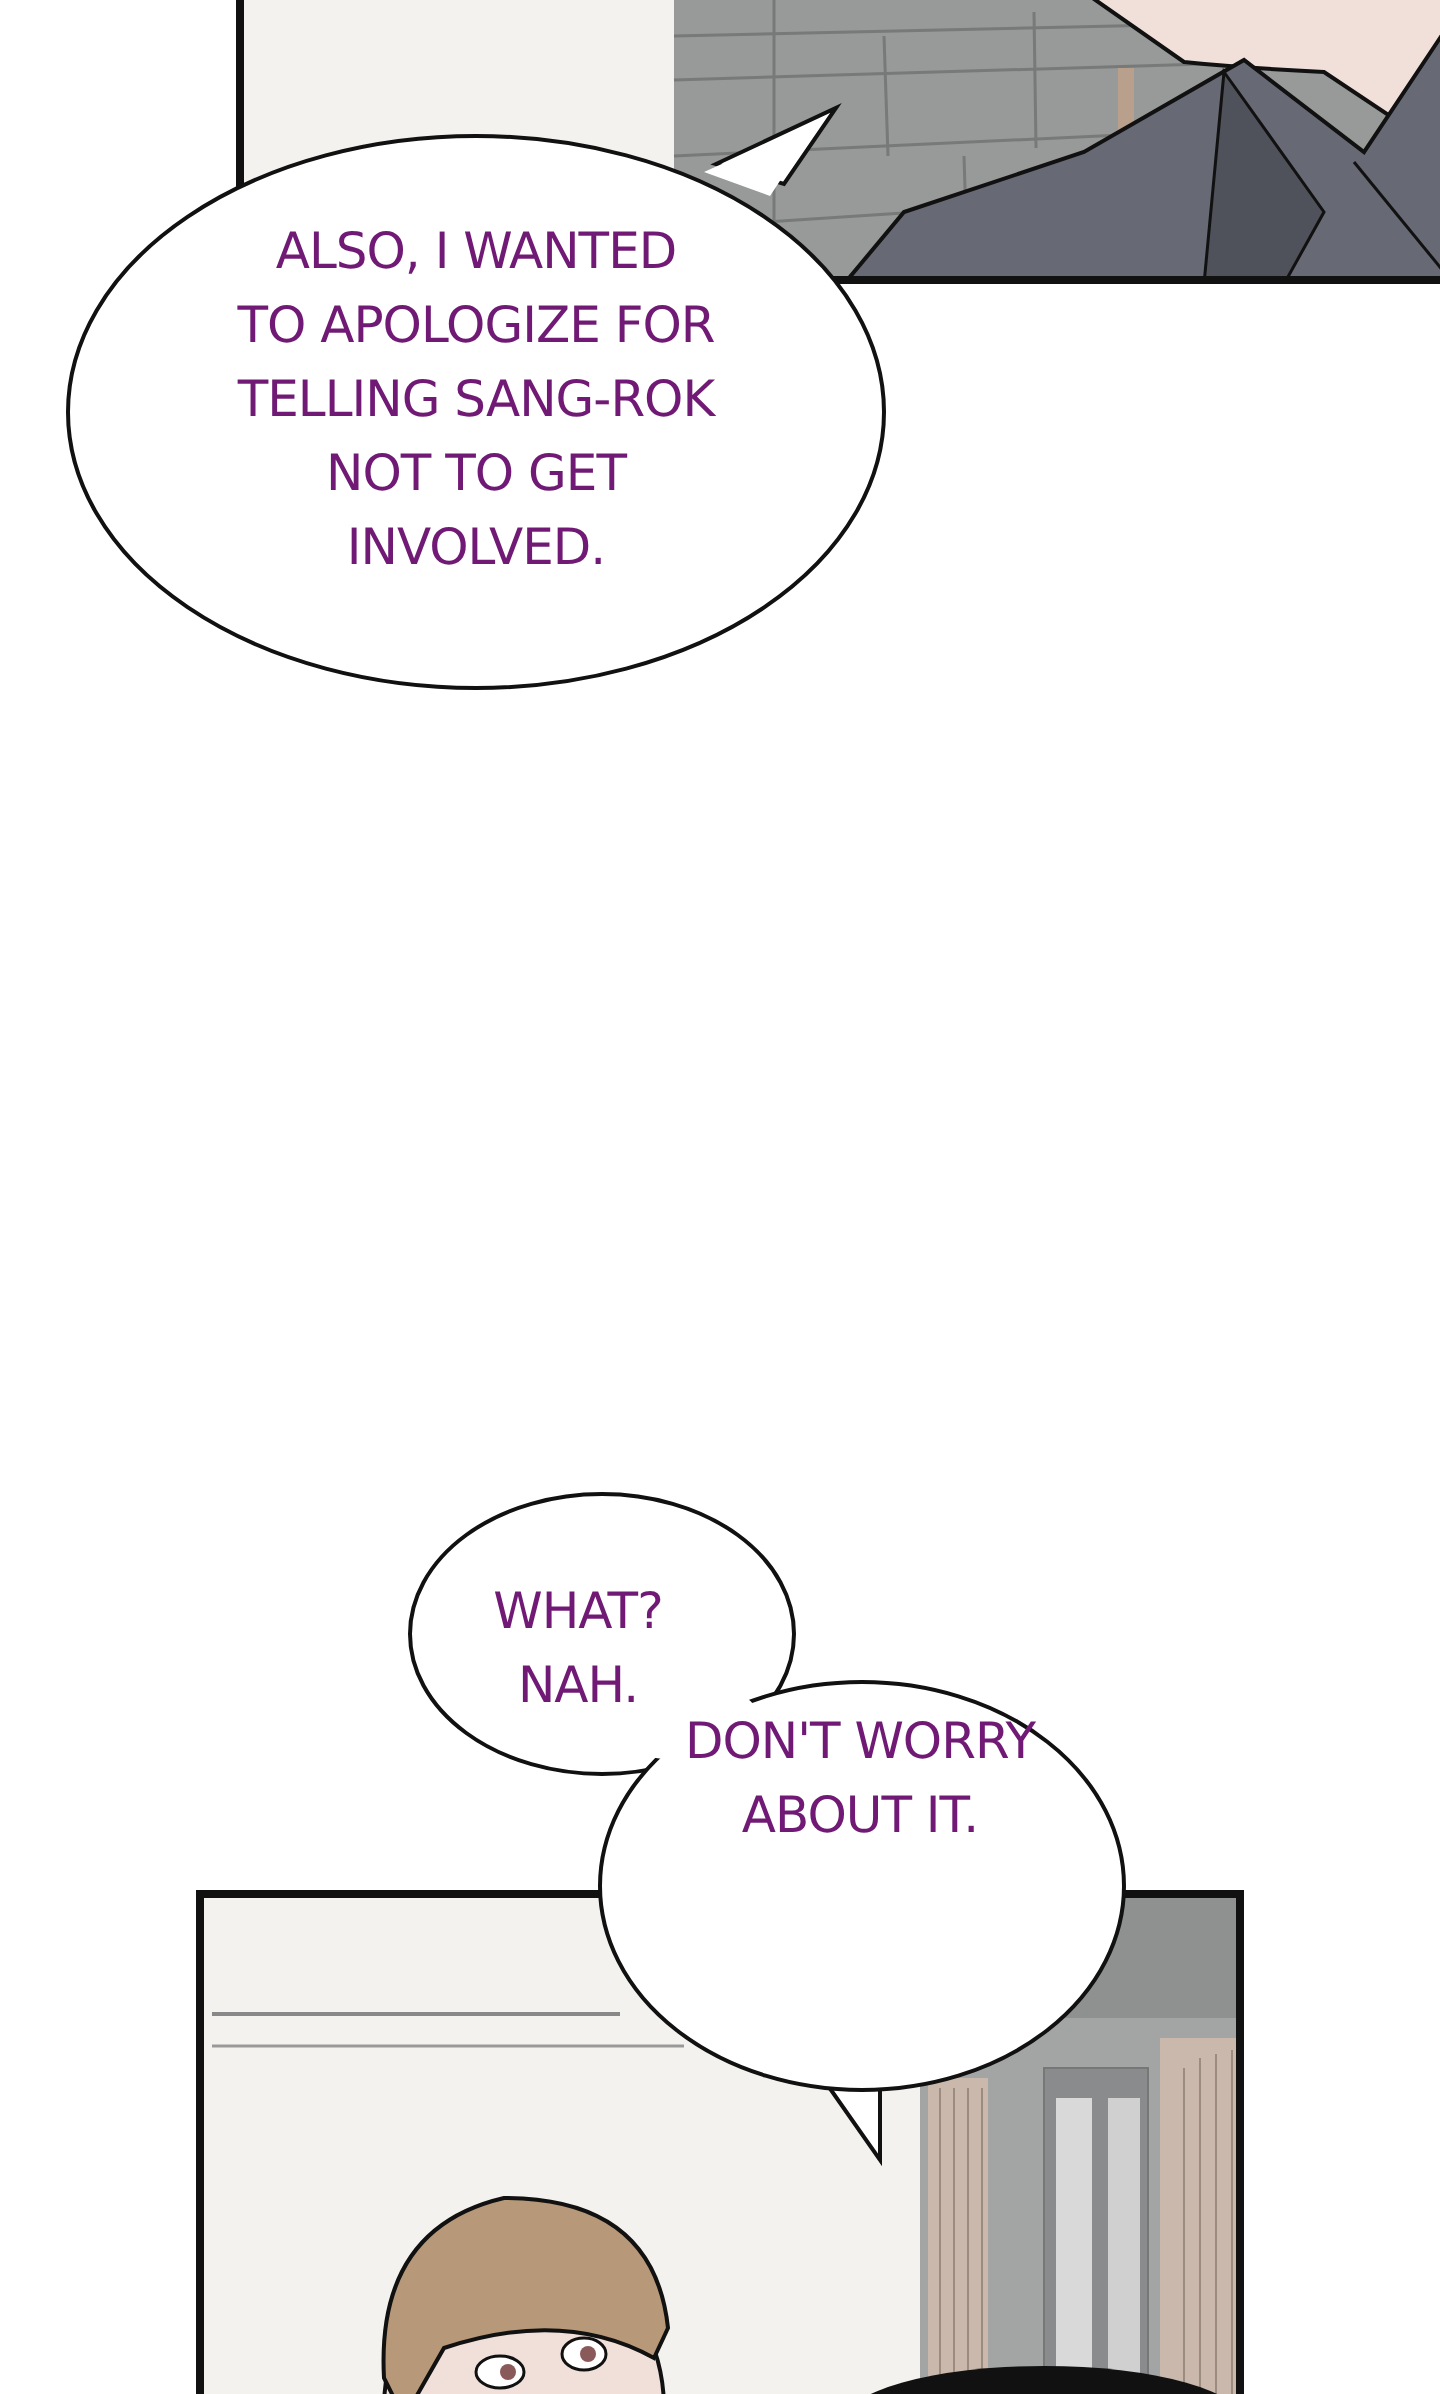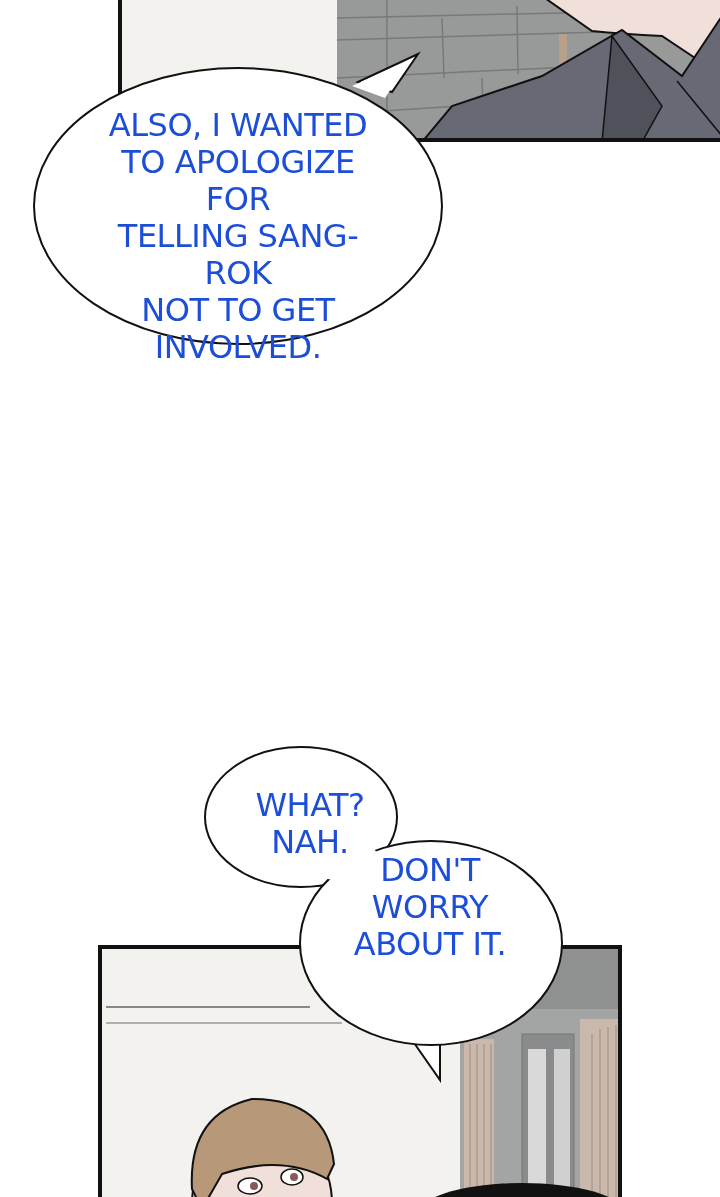--- a/index.html
+++ b/index.html
@@ -1,18 +1,18 @@
 <!DOCTYPE html>
 <html><head>
   <meta charset="utf-8">
   <style>
     html, body { margin: 0; padding: 0; background: #ffffff; }
     body { width: 720px; height: 1197px; position: relative; overflow: hidden; font-family: "DejaVu Sans", sans-serif; }
     .panel { position: absolute; overflow: hidden; box-sizing: border-box; }
-    .bubble-text { position: absolute; text-align: center; color: #1d4ed8; font-family: "DejaVu Sans", sans-serif; font-size: 32px; line-height: 37px; letter-spacing: -0.5px; white-space: pre-line; }
+    .bubble-text { position: absolute; text-align: center; color: #701a75; font-family: "DejaVu Sans", sans-serif; font-size: 25px; line-height: 37px; letter-spacing: -0.5px; white-space: pre-line; }
     svg { position: absolute; left: 0; top: 0; }
   </style>
 </head>
 <body>
 
 <div class="panel" style="left:118px; top:-4px; width:606px; height:146px; border:4px solid #111; border-top:none;">
   <svg width="606" height="146">
     <rect x="0" y="0" width="220" height="146" fill="#f4f2ee"></rect>
     <rect x="215" y="0" width="400" height="146" fill="#979a98"></rect>
 
@@ -95,17 +95,17 @@
     <ellipse cx="340" cy="860" rx="40" ry="20" fill="#fff"></ellipse>
   </g>
 </svg>
 
 <div class="bubble-text" style="left:88px; top:107px; width:300px;">ALSO, I WANTED
 TO APOLOGIZE FOR
 TELLING SANG-ROK
 NOT TO GET
 INVOLVED.</div>
 
-<div class="bubble-text" style="left:240px; top:787px; width:140px;text-align:center;">WHAT?
+<div class="bubble-text" style="left:219px; top:787px; width:140px;text-align:center;">WHAT?
 NAH.</div>
 
 <div class="bubble-text" style="left:320px; top:852px; width:220px;">DON'T WORRY
 ABOUT IT.</div>
 
 </body></html>

